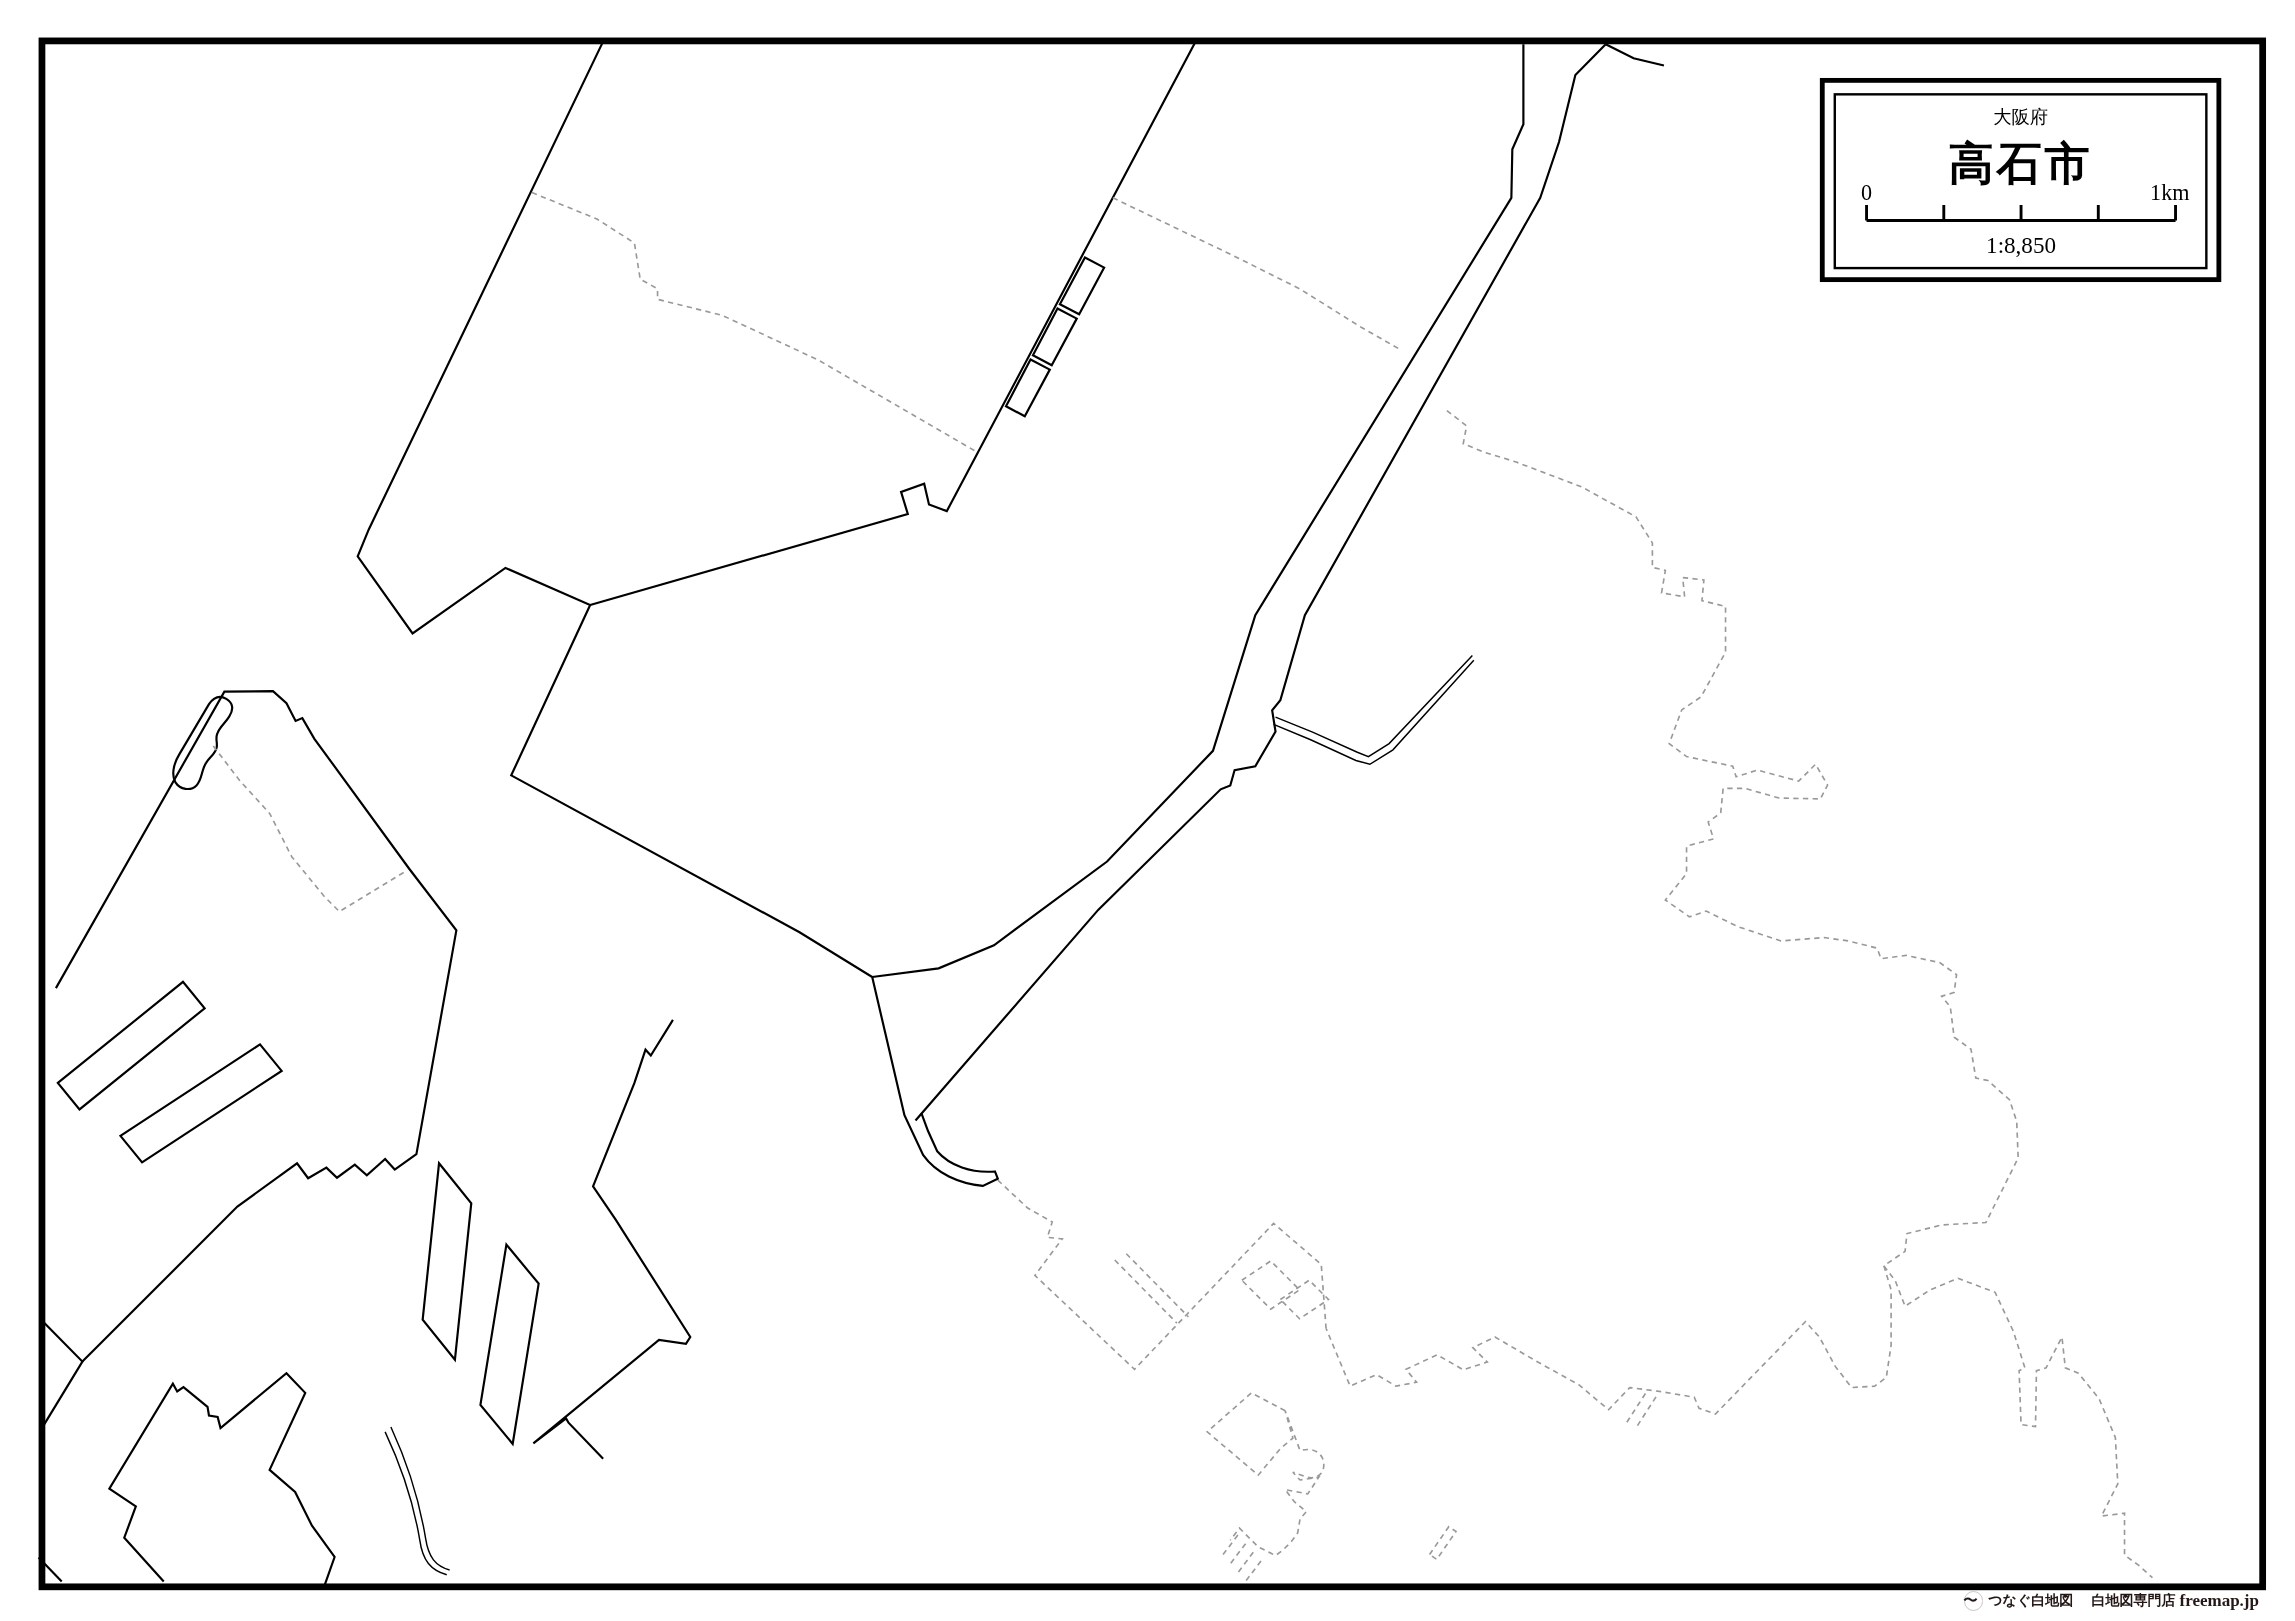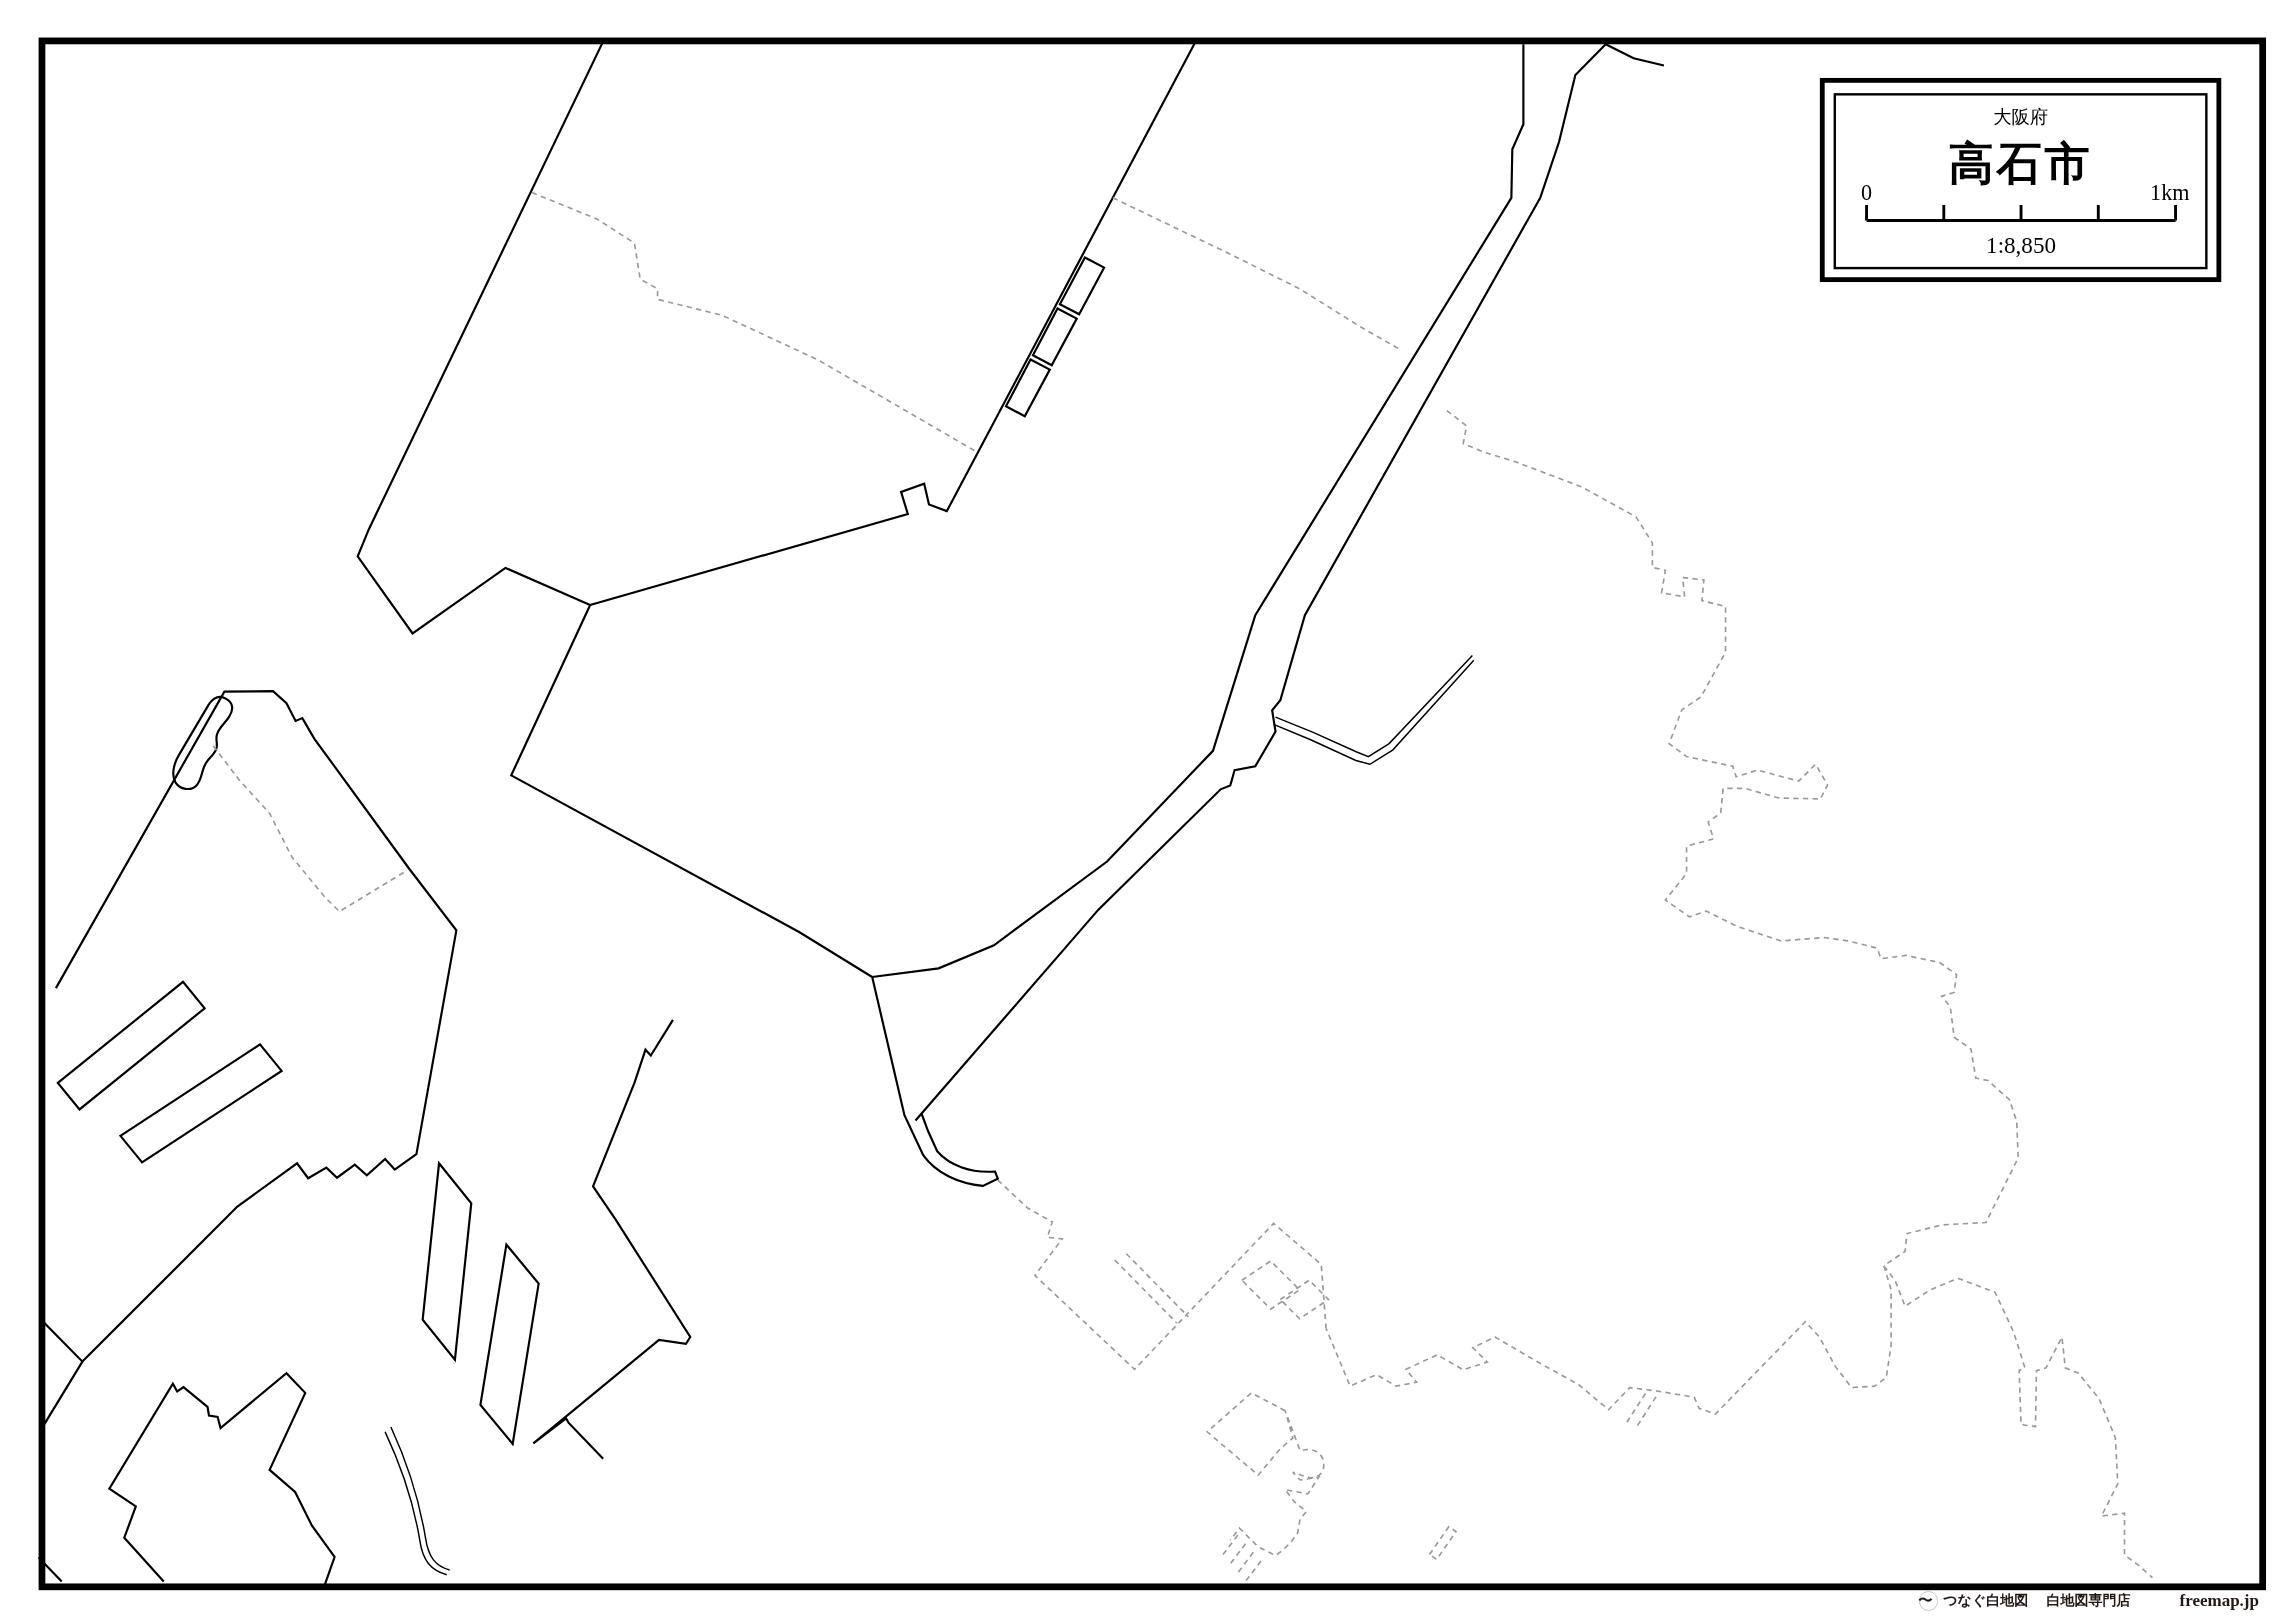--- a/index.html
+++ b/index.html
@@ -18,26 +18,26 @@
   .tbox-inner{fill:none;stroke:var(--frame);stroke-width:5;}
   .bar{stroke:var(--frame);stroke-width:6;fill:none;}
   text{fill:#000;}
   .t-pref{font-size:38px;}
   .t-city{font-size:94px;font-weight:700;letter-spacing:6px;}
   .t-scale{font-size:46px;}
   .t-ratio{font-size:48px;}
   .footer{position:absolute;left:0;top:1590px;width:2259px;height:22px;
           display:flex;justify-content:flex-end;align-items:center;gap:18.3px;
           color:var(--footer);font-size:14px;font-weight:600;}
-  .footer .site{font-size:17px;font-weight:700;margin-left:17px;text-align:center;}
+  .footer .site{font-size:17px;font-weight:700;margin-left:4px;text-align:center;}
   .logo{display:inline-block;width:17.3px;height:17.3px;border:1.4px solid var(--ring);
         border-radius:50%;position:relative;margin-right:-13.5px;}
   .logo::after{content:"〜";position:absolute;left:-1.9px;top:-1px;font-size:14.4px;
         color:var(--footer);font-weight:700;}
-  .shopgrp{display:flex;align-items:center;gap:32px;}
+  .shopgrp{display:flex;align-items:center;}
 </style>
 </head>
 <body>
 
 <div class="page">
 
   <svg width="2295" height="1621" viewBox="0 0 4768 3368">
 
     <rect class="frame" x="87" y="85" width="4614" height="3212"></rect>
 

